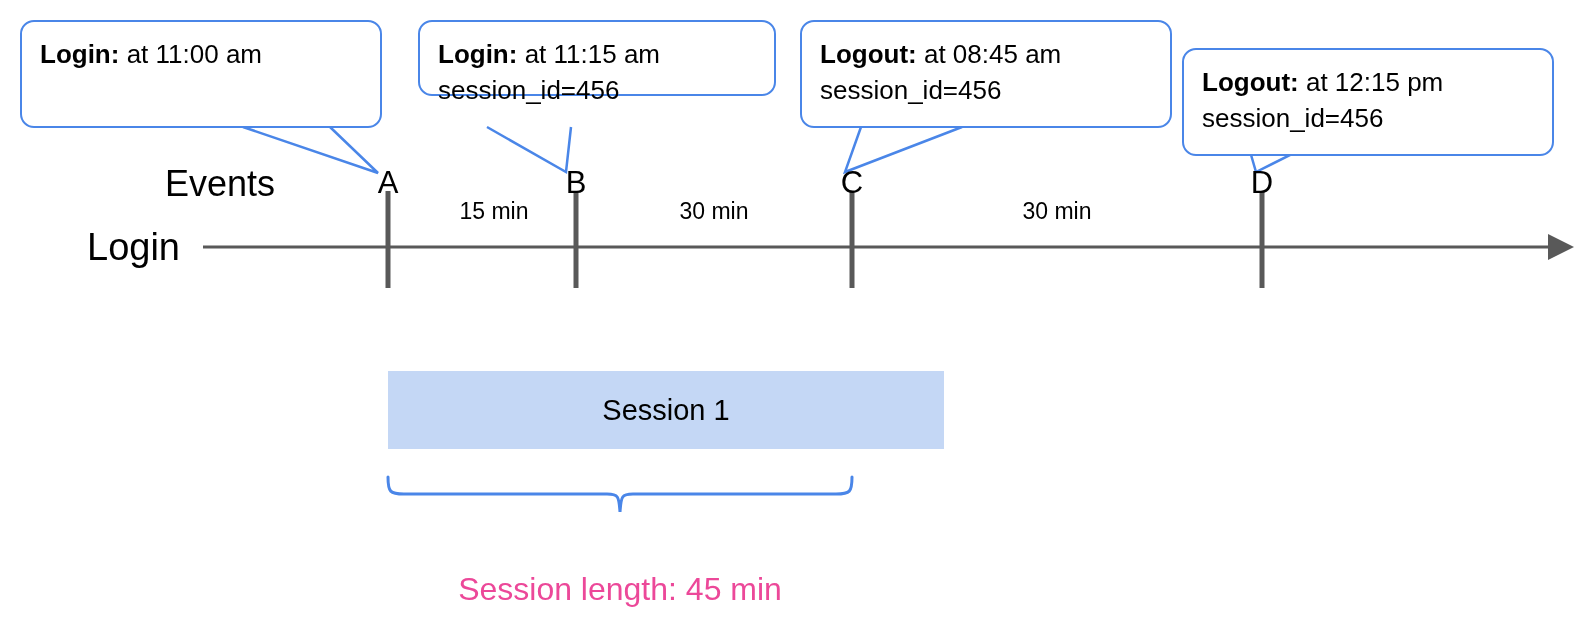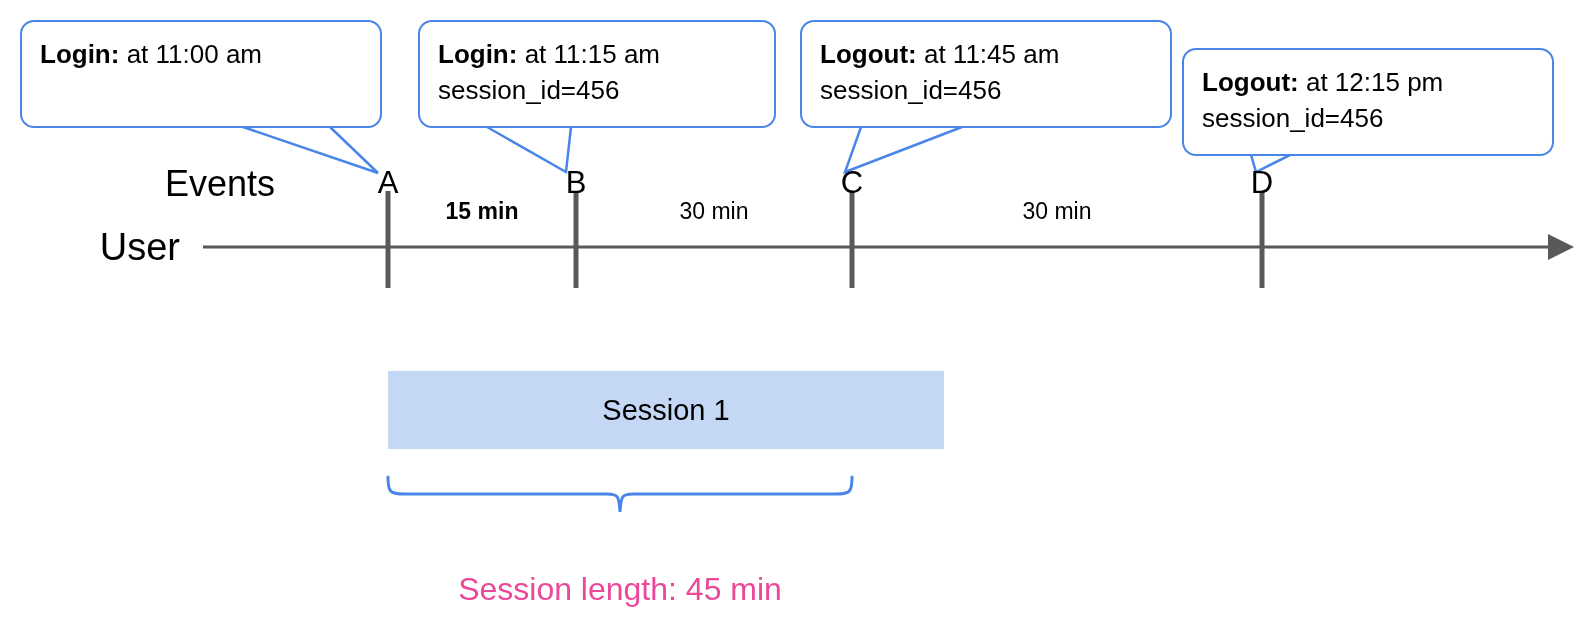--- a/index.html
+++ b/index.html
@@ -124,50 +124,50 @@
 
     <path d="M 388,477 C 388,492 390,494 404,494 L 607,494 C 618,494 619,496 620,512 C 621,496 622,494 633,494 L 836,494 C 850,494 852,492 852,477" fill="none" stroke="#4a86e8" stroke-width="3" stroke-linecap="round"></path>
   </svg>
 
   <div class="callout" style="left:20px; top:20px; width:362px; height:108px;">
     <div class="line">
       <span class="evt">Login:</span><span> at 11:00 am</span>
     </div>
   </div>
 
-  <div class="callout" style="left:418px; top:20px; width:358px; height:108px;">
+  <div class="callout" style="left:418px; top:20px; width:358px; height:76px;">
     <div class="line">
       <span class="evt">Login:</span><span> at 11:15 am</span>
     </div>
     <div class="line">session_id=456</div>
   </div>
 
   <div class="callout" style="left:800px; top:20px; width:372px; height:108px;">
     <div class="line">
-      <span class="evt">Logout:</span><span> at 11:45 am</span>
+      <span class="evt">Logout:</span><span> at 08:45 am</span>
     </div>
     <div class="line">session_id=456</div>
   </div>
 
   <div class="callout" style="left:1182px; top:20px; width:372px; height:108px;margin-top:28px;">
     <div class="line">
       <span class="evt">Logout:</span><span> at 12:15 pm</span>
     </div>
     <div class="line">session_id=456</div>
   </div>
 
   <div class="row-label-events" style="left:60px; top:170px; width:215px;">Events</div>
-  <div class="row-label-user" style="left:40px; top:228px; width:140px;">User</div>
+  <div class="row-label-user" style="left:40px; top:228px; width:140px;">Login</div>
 
   <div class="tick-label" style="left:358px; top:167px; width:60px;">A</div>
   <div class="tick-label" style="left:546px; top:167px; width:60px;">B</div>
   <div class="tick-label" style="left:822px; top:167px; width:60px;">C</div>
   <div class="tick-label" style="left:1232px; top:167px; width:60px;">D</div>
 
-  <div class="gap-label" style="left:412px; top:200px; width:140px;font-weight:bold;">15 min</div>
+  <div class="gap-label" style="left:424px; top:200px; width:140px;">15 min</div>
   <div class="gap-label" style="left:644px; top:200px; width:140px;">30 min</div>
   <div class="gap-label" style="left:987px; top:200px; width:140px;">30 min</div>
 
   <div class="session-bar" style="left:388px; top:371px; width:556px; height:78px;">
     <span class="bar-text">Session 1</span>
   </div>
 
   <div class="caption" style="left:420px; top:575px; width:400px;">Session length: 45 min</div>
 
 </div>

